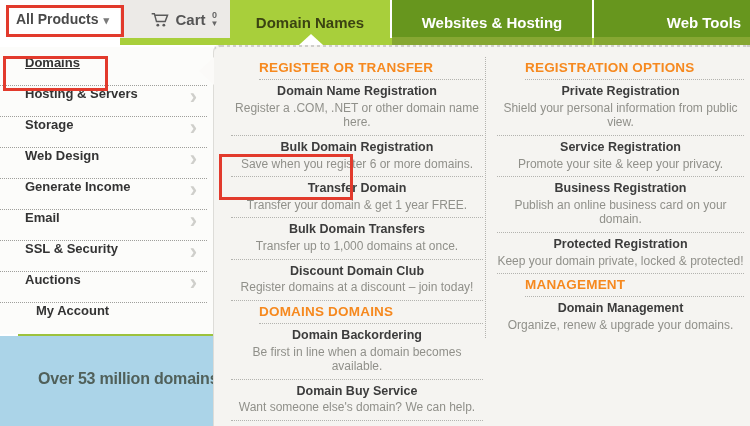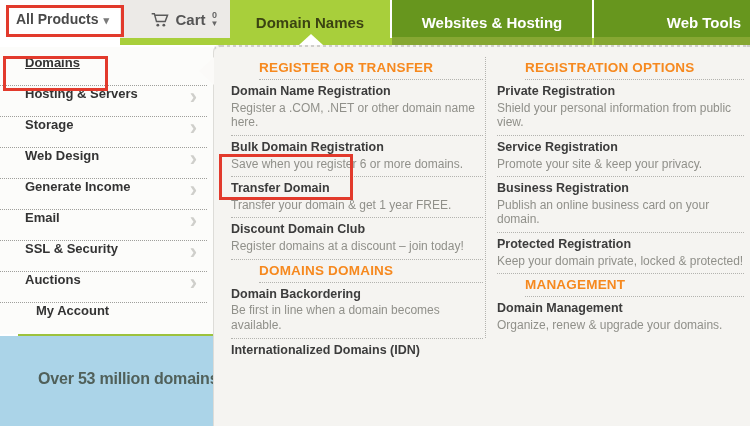--- a/index.html
+++ b/index.html
@@ -26,21 +26,21 @@
   .side-item:last-child{border-bottom:none;padding-left:36px;}
   .side-item .lbl.selected{text-decoration:underline;}
   .side-item .chev{margin-left:auto;margin-right:10px;color:#cfcfcb;font-size:22px;font-weight:bold;line-height:1;}
 
   
   #panel{position:absolute;left:213px;top:44px;width:537px;height:382px;background:#f5f4f1;border-top:3px dotted #cfcecb;border-left:1px solid #dddcd8;border-radius:8px 0 0 0;box-sizing:border-box;z-index:3;padding:10px 6px 0 17px;}
   #panel-cols{display:flex;align-items:flex-start;}
   .mcol{width:252px;}
   .mcol.second{width:auto;flex:1;border-left:1px dotted #b3b3af;padding-left:11px;margin-left:2px;}
   .mhead{font-size:13.5px;font-weight:bold;color:var(--orange,#f6891f);letter-spacing:.2px;padding:3px 0 4px;border-bottom:1px dotted #b3b3af;margin-left:28px;}
-  .mitem{padding:4px 0 5px;border-bottom:1px dotted #b3b3af;}
+  .mitem{padding:4px 0 5px;border-bottom:1px dotted #b3b3af;text-align:center;}
   .mitem:last-child{border-bottom:none;}
   .mtitle{font-size:12.5px;font-weight:bold;color:#3c3c3c;line-height:1.25;cursor:pointer;}
   .mdesc{font-size:12px;color:#90908a;line-height:1.22;margin-top:1px;}
 
   
   #notch-up{position:absolute;left:299px;top:34px;width:0;height:0;border-left:12px solid transparent;border-right:12px solid transparent;border-bottom:11px solid #fff;z-index:5;}
   #notch-left{position:absolute;left:199px;top:57px;width:0;height:0;border-top:14px solid transparent;border-bottom:14px solid transparent;border-right:15px solid #fbfaf8;z-index:4;}
 
   
   #banner-line{position:absolute;left:18px;top:334px;width:197px;height:2px;background:#9cc23d;z-index:1;}
@@ -112,27 +112,35 @@
           </div>
           <div class="mitem">
             <div class="mtitle">Bulk Domain Registration</div>
             <div class="mdesc">Save when you register 6 or more domains.</div>
           </div>
           <div class="mitem">
             <div class="mtitle">Transfer Domain</div>
             <div class="mdesc">Transfer your domain &amp; get 1 year FREE.</div>
           </div>
           <div class="mitem">
+            <div class="mtitle">Bulk Domain Transfers</div>
+            <div class="mdesc">Transfer up to 1,000 domains at once.</div>
+          </div>
+          <div class="mitem">
             <div class="mtitle">Discount Domain Club</div>
             <div class="mdesc">Register domains at a discount – join today!</div>
           </div>
           <div class="mhead">DOMAINS DOMAINS</div>
           <div class="mitem">
             <div class="mtitle">Domain Backordering</div>
             <div class="mdesc">Be first in line when a domain becomes available.</div>
+          </div>
+          <div class="mitem">
+            <div class="mtitle">Domain Buy Service</div>
+            <div class="mdesc">Want someone else's domain? We can help.</div>
           </div>
           <div class="mitem">
             <div class="mtitle">Internationalized Domains (IDN)</div>
           </div>
         </div>
         <div class="mcol second">
           <div class="mhead">REGISTRATION OPTIONS</div>
           <div class="mitem">
             <div class="mtitle">Private Registration</div>
             <div class="mdesc">Shield your personal information from public view.</div>

